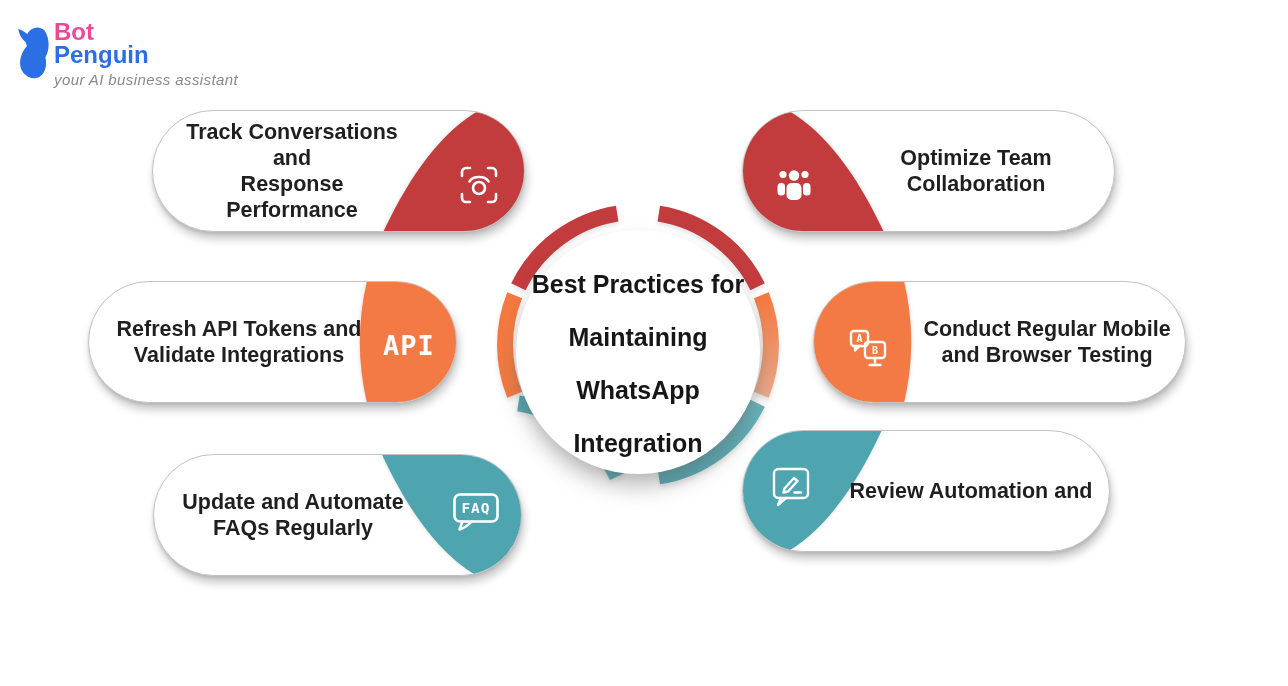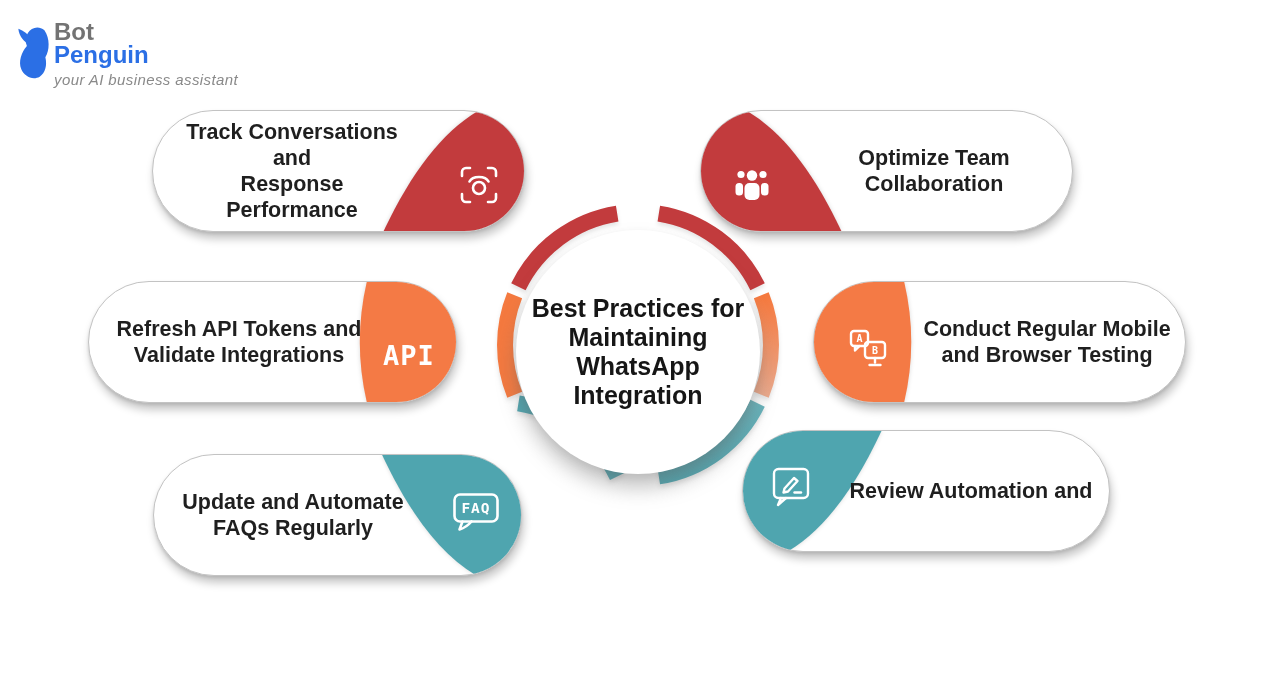--- a/index.html
+++ b/index.html
@@ -5,33 +5,33 @@
   html,body{margin:0;padding:0;}
   body{
     width:1288px;height:686px;position:relative;background:#ffffff;
     font-family:"Liberation Sans", sans-serif;overflow:hidden;
   }
 
   
   .logo{position:absolute;left:16px;top:20px;width:160px;height:68px;}
   .logo-icon{position:absolute;left:0;top:4px;}
   .logo-text{position:absolute;left:38px;top:0;}
-  .logo-bot{display:block;font-size:24px;font-weight:800;color:#737373;line-height:23px;}
+  .logo-bot{display:block;font-size:24px;font-weight:800;color:#ec4899;line-height:23px;}
   .logo-penguin{display:block;font-size:24px;font-weight:800;color:#2B6FE5;line-height:23px;}
   .logo-tagline{display:block;font-size:15px;font-style:italic;color:#8a8a8a;margin-top:5px;letter-spacing:.4px;white-space:nowrap;}
 
   
   .pill{
     position:absolute;height:122px;background:#fff;
     border:1.6px solid #c3c3c3;border-radius:62px;
     box-shadow:2px 7px 9px rgba(0,0,0,.22), 0 2px 3px rgba(0,0,0,.10);
     overflow:hidden;box-sizing:border-box;
   }
   .pill-tl{left:152px;top:110px;width:373px;}
-  .pill-tr{left:700px;top:110px;width:373px;}
+  .pill-tr{left:742px;top:110px;width:373px;}
   .pill-ml{left:88px; top:281px;width:369px;}
   .pill-mr{left:813px;top:281px;width:373px;}
   .pill-bl{left:153px;top:454px;width:369px;}
   .pill-br{left:742px;top:430px;width:368px;}
 
   .cap{position:absolute;left:0;top:0;width:100%;height:100%;
        filter:drop-shadow(0 0 2px rgba(0,0,0,.15));}
 
   .pill .label{
     position:absolute;top:0;height:100%;display:flex;flex-direction:column;
@@ -50,21 +50,21 @@
   
   .center{position:absolute;left:493px;top:200px;width:290px;height:290px;}
   .ring{position:absolute;left:0;top:0;filter:drop-shadow(0 3px 2px rgba(0,0,0,.10));}
   .center-circle{
     position:absolute;left:23px;top:30px;width:244px;height:244px;border-radius:50%;
     background:#ffffff;
     box-shadow:0 14px 20px rgba(110,110,110,.40), 0 4px 8px rgba(0,0,0,.08);
     display:flex;align-items:center;justify-content:center;
   }
   .center-title{font-size:25px;font-weight:700;line-height:29px;text-align:center;color:#161616;}
-  .center-title span{display:block;}
+  .center-title span{display:block;margin-top:24px;}
 </style>
 </head>
 <body>
 
 <div class="logo">
   <svg class="logo-icon" width="36" height="58" viewBox="0 0 38 58">
     <path fill="#2B6FE5" d="M30,5 C24,0 16,2 12.5,8 C10,12.5 9.5,17.5 11.5,21.5 C5.5,28.5 2.5,38 5.5,46 C8.5,54 18,58 25,54 C31,50 33,42 31,33.5 C35.5,26.5 36,13.5 30,5 Z"></path>
     <path fill="#2B6FE5" d="M12,19 C6.5,15.5 3,9.5 2.5,3.5 C8,5.5 13,9 16,14.5 Z"></path>
   </svg>
   <div class="logo-text">
@@ -140,21 +140,21 @@
   <div class="label">
     <span>Optimize Team</span>
     <span>Collaboration</span>
   </div>
 </div>
 
 <div class="pill pill-ml cap-right">
   <svg class="cap" viewBox="0 0 370 122" preserveAspectRatio="none">
     <path d="M280,0 Q266,61 280,122 L370,122 L370,0 Z" fill="#F47A45"></path>
   </svg>
-  <div class="api-text" style="left:282px;top:58px;width:76px;">API</div>
+  <div class="api-text" style="left:282px;top:48px;width:76px;">API</div>
   <div class="label" style="left:26px;width:248px;">
     <span>Refresh API Tokens and</span>
     <span>Validate Integrations</span>
   </div>
 </div>
 
 <div class="pill pill-mr cap-left">
   <svg class="cap" viewBox="0 0 370 122" preserveAspectRatio="none">
     <path d="M90,0 Q104,61 90,122 L0,122 L0,0 Z" fill="#F47A45"></path>
   </svg>

